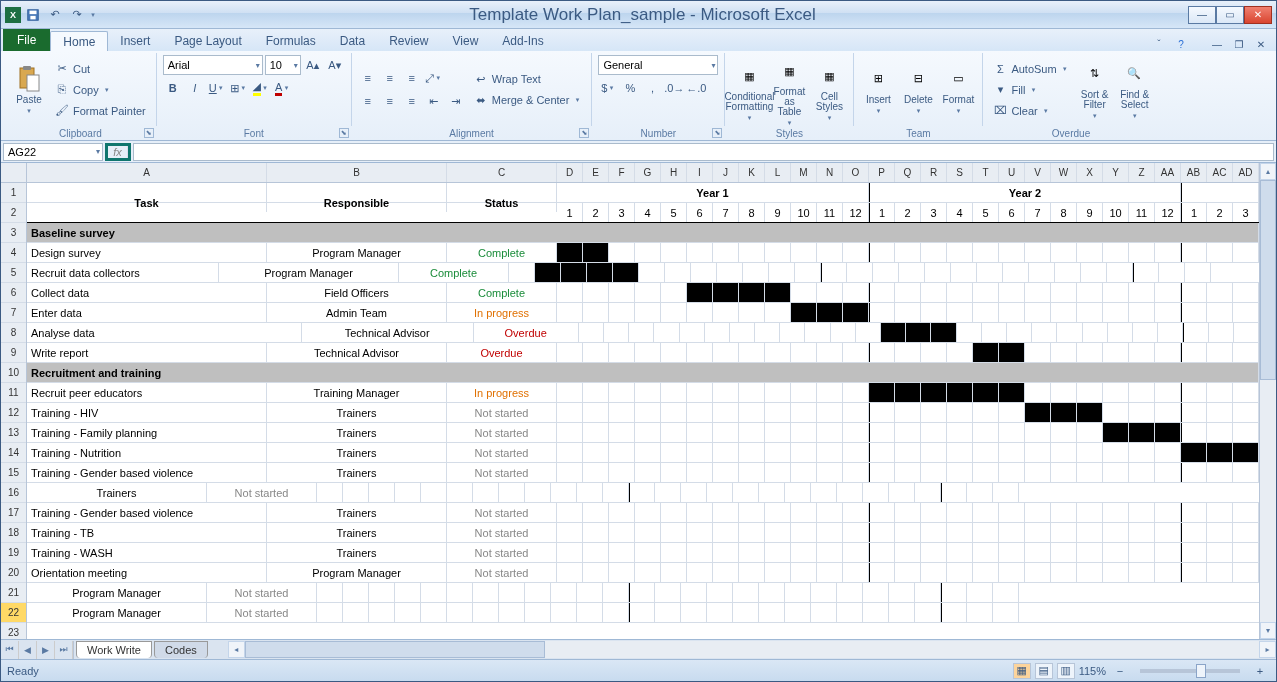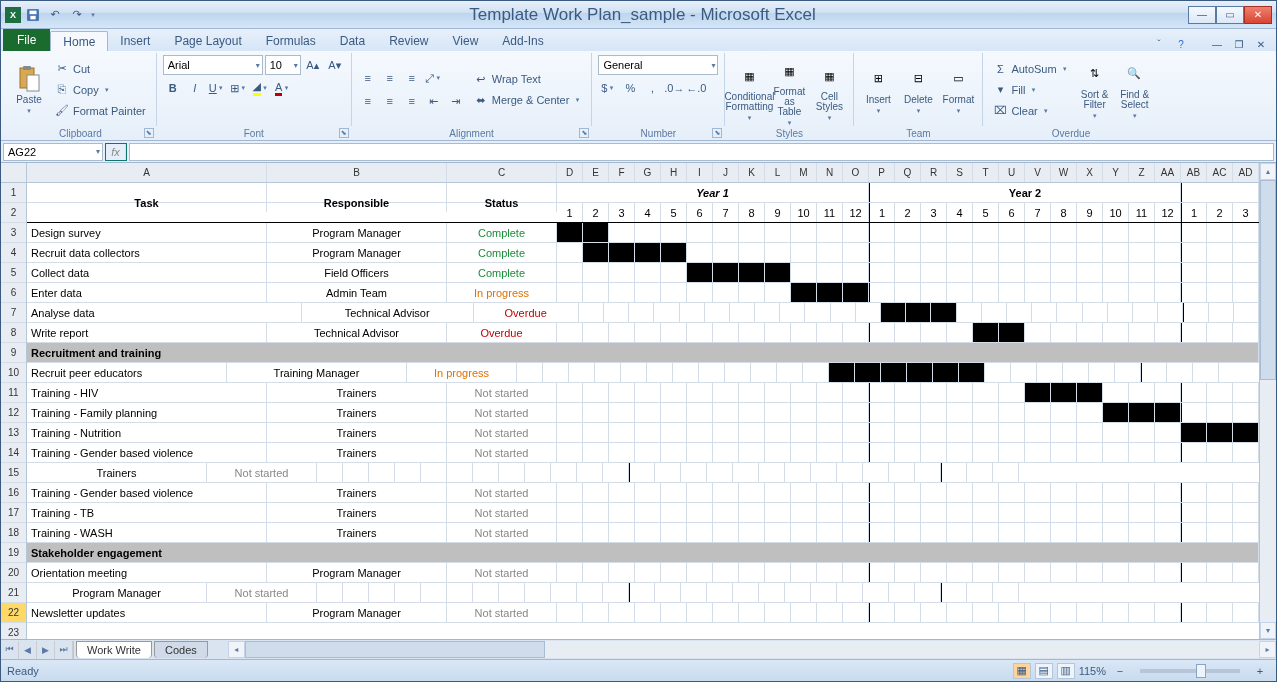--- a/index.html
+++ b/index.html
@@ -32,21 +32,21 @@
 .small-btn{height:20px;display:flex;align-items:center;gap:4px;padding:0 4px;cursor:pointer;font-size:11px;color:#3b5a82}
 .small-btn .ico{width:14px;height:14px;display:flex;align-items:center;justify-content:center}
 .dd{width:8px;height:8px;display:inline-flex;align-items:center;justify-content:center;font-size:7px;color:#5a7aa3}
 .font-row{display:flex;gap:2px;align-items:center}
 .font-combo{height:20px;border:1px solid #abc;background:#fff;padding:0 14px 0 4px;display:flex;align-items:center;position:relative;font-size:11px}
 .font-combo::after{content:"▾";position:absolute;right:2px;font-size:8px;color:#5a7aa3}
 .icon-btn{width:20px;height:20px;display:inline-flex;align-items:center;justify-content:center;cursor:pointer;color:#3b5a82}
 .formula-bar{height:22px;background:#e6eff9;border-bottom:1px solid #9fb8d5;display:flex;align-items:center}
 .name-box{width:100px;height:18px;border:1px solid #abc;background:#fff;margin:0 2px;padding:0 20px 0 4px;display:flex;align-items:center;position:relative;font-size:11px}
 .name-box::after{content:"▾";position:absolute;right:2px;font-size:8px;color:#5a7aa3}
-.fb-btns{display:flex;border:1px solid #0f766e;height:18px}
+.fb-btns{display:flex;border:3px solid #0f766e;height:18px}
 .fb-btn{width:20px;display:flex;align-items:center;justify-content:center;border-right:1px solid #dde;cursor:pointer;color:#888;font-style:italic}
 .fb-input{flex:1;height:18px;border:1px solid #abc;background:#fff;margin:0 2px;padding:0 4px}
 .sheet-area{flex:1;display:flex;overflow:hidden;background:#fff}
 .row-headers{width:26px;background:#e8edf3;border-right:1px solid #b7c5d8}
 .corner{height:20px;border-bottom:1px solid #b7c5d8;background:#e8edf3}
 .rh{height:20px;border-bottom:1px solid #d4dce7;display:flex;align-items:center;justify-content:center;font-size:10px;color:#333;cursor:pointer}
 .rh.sel{background:#ffd966}
 .grid{flex:1;overflow:hidden;position:relative}
 .col-headers{height:20px;display:flex;background:#e8edf3;border-bottom:1px solid #b7c5d8}
 .ch{border-right:1px solid #d4dce7;display:flex;align-items:center;justify-content:center;font-size:10px;color:#333;cursor:pointer}
@@ -392,21 +392,21 @@
           <div class="ch" style="width: 26px;">AA</div>
           <div class="ch" style="width: 26px;">AB</div>
           <div class="ch" style="width: 26px;">AC</div>
           <div class="ch" style="width: 26px;">AD</div>
         </div>
       <div id="data-rows">
           <div class="data-row" style="height: 20px;">
             <div class="cell c bold" style="width: 240px; border-bottom: none;"></div>
             <div class="cell c bold" style="width: 180px; border-bottom: none;"></div>
             <div class="cell c bold" style="width: 110px; border-bottom: none;"></div>
-            <div class="cell header-merge" style="width: 312px; font-style: italic;">Year 1</div>
+            <div class="cell header-merge" style="width: 312px;">Year 1</div>
             <div class="cell header-merge" style="width: 312px; border-left: 1px solid rgb(0, 0, 0);">Year 2</div>
             <div class="cell header-merge" style="width: 78px; border-left: 1px solid rgb(0, 0, 0);"></div>
           </div>
           <div class="data-row" style="border-bottom: 1px solid rgb(0, 0, 0);">
             <div class="cell c bold" style="width: 240px; position: relative; top: -10px; border-top: none;">Task</div>
             <div class="cell c bold" style="width: 180px; position: relative; top: -10px; border-top: none;">Responsible</div>
             <div class="cell c bold" style="width: 110px; position: relative; top: -10px; border-top: none;">Status</div>
             <div class="cell c" style="width: 26px;">1</div>
             <div class="cell c" style="width: 26px;">2</div>
             <div class="cell c" style="width: 26px;">3</div>
@@ -429,20 +429,23 @@
             <div class="cell c" style="width: 26px;">8</div>
             <div class="cell c" style="width: 26px;">9</div>
             <div class="cell c" style="width: 26px;">10</div>
             <div class="cell c" style="width: 26px;">11</div>
             <div class="cell c" style="width: 26px;">12</div>
             <div class="cell c" style="width: 26px; border-left: 1px solid rgb(0, 0, 0);">1</div>
             <div class="cell c" style="width: 26px;">2</div>
             <div class="cell c" style="width: 26px;">3</div>
           </div>
           <div class="data-row">
+            <div class="cell section" style="width: 1232px;">Baseline survey</div>
+          </div>
+          <div class="data-row">
             <div class="cell" style="width: 240px;">Design survey</div>
             <div class="cell c" style="width: 180px;">Program Manager</div>
             <div class="cell c status-complete" style="width: 110px;">Complete</div>
             <div class="cell gantt" style="width: 26px;"></div>
             <div class="cell gantt" style="width: 26px;"></div>
             <div class="cell" style="width: 26px;"></div>
             <div class="cell" style="width: 26px;"></div>
             <div class="cell" style="width: 26px;"></div>
             <div class="cell" style="width: 26px;"></div>
             <div class="cell" style="width: 26px;"></div>
@@ -461,21 +464,21 @@
             <div class="cell" style="width: 26px;"></div>
             <div class="cell" style="width: 26px;"></div>
             <div class="cell" style="width: 26px;"></div>
             <div class="cell" style="width: 26px;"></div>
             <div class="cell" style="width: 26px;"></div>
             <div class="cell" style="width: 26px; border-left: 1px solid rgb(0, 0, 0);"></div>
             <div class="cell" style="width: 26px;"></div>
             <div class="cell" style="width: 26px;"></div>
           </div>
           <div class="data-row">
-            <div class="cell" style="width: 240px;">Recruit data collectors</div>
+            <div class="cell" style="width: 192px;">Recruit data collectors</div>
             <div class="cell c" style="width: 180px;">Program Manager</div>
             <div class="cell c status-complete" style="width: 110px;">Complete</div>
             <div class="cell" style="width: 26px;"></div>
             <div class="cell gantt" style="width: 26px;"></div>
             <div class="cell gantt" style="width: 26px;"></div>
             <div class="cell gantt" style="width: 26px;"></div>
             <div class="cell gantt" style="width: 26px;"></div>
             <div class="cell" style="width: 26px;"></div>
             <div class="cell" style="width: 26px;"></div>
             <div class="cell" style="width: 26px;"></div>
@@ -624,21 +627,21 @@
             <div class="cell" style="width: 26px;"></div>
             <div class="cell" style="width: 26px;"></div>
             <div class="cell" style="width: 26px; border-left: 1px solid rgb(0, 0, 0);"></div>
             <div class="cell" style="width: 26px;"></div>
             <div class="cell" style="width: 26px;"></div>
           </div>
           <div class="data-row">
             <div class="cell section" style="width: 1232px;">Recruitment and training</div>
           </div>
           <div class="data-row">
-            <div class="cell" style="width: 200px;">Recruit peer educators</div>
+            <div class="cell" style="width: 240px;">Recruit peer educators</div>
             <div class="cell c" style="width: 180px;">Training Manager</div>
             <div class="cell c status-progress" style="width: 110px;">In progress</div>
             <div class="cell" style="width: 26px;"></div>
             <div class="cell" style="width: 26px;"></div>
             <div class="cell" style="width: 26px;"></div>
             <div class="cell" style="width: 26px;"></div>
             <div class="cell" style="width: 26px;"></div>
             <div class="cell" style="width: 26px;"></div>
             <div class="cell" style="width: 26px;"></div>
             <div class="cell" style="width: 26px;"></div>
@@ -911,23 +914,20 @@
             <div class="cell" style="width: 26px;"></div>
             <div class="cell" style="width: 26px;"></div>
             <div class="cell" style="width: 26px;"></div>
             <div class="cell" style="width: 26px;"></div>
             <div class="cell" style="width: 26px;"></div>
             <div class="cell" style="width: 26px; border-left: 1px solid rgb(0, 0, 0);"></div>
             <div class="cell" style="width: 26px;"></div>
             <div class="cell" style="width: 26px;"></div>
           </div>
           <div class="data-row">
-            <div class="cell section" style="width: 1232px;">Stakeholder engagement</div>
-          </div>
-          <div class="data-row">
             <div class="cell" style="width: 240px;">Orientation meeting</div>
             <div class="cell c" style="width: 180px;">Program Manager</div>
             <div class="cell c status-notstarted" style="width: 110px;">Not started</div>
             <div class="cell" style="width: 26px;"></div>
             <div class="cell" style="width: 26px;"></div>
             <div class="cell" style="width: 26px;"></div>
             <div class="cell" style="width: 26px;"></div>
             <div class="cell" style="width: 26px;"></div>
             <div class="cell" style="width: 26px;"></div>
             <div class="cell" style="width: 26px;"></div>
@@ -977,21 +977,20 @@
             <div class="cell" style="width: 26px;"></div>
             <div class="cell" style="width: 26px;"></div>
             <div class="cell" style="width: 26px;"></div>
             <div class="cell" style="width: 26px;"></div>
             <div class="cell" style="width: 26px;"></div>
             <div class="cell" style="width: 26px; border-left: 1px solid rgb(0, 0, 0);"></div>
             <div class="cell" style="width: 26px;"></div>
             <div class="cell" style="width: 26px;"></div>
           </div>
           <div class="data-row">
-            <div class="cell" style="width: 240px;">Newsletter updates</div>
             <div class="cell c" style="width: 180px;">Program Manager</div>
             <div class="cell c status-notstarted" style="width: 110px;">Not started</div>
             <div class="cell" style="width: 26px;"></div>
             <div class="cell" style="width: 26px;"></div>
             <div class="cell" style="width: 26px;"></div>
             <div class="cell" style="width: 26px;"></div>
             <div class="cell" style="width: 26px;"></div>
             <div class="cell" style="width: 26px;"></div>
             <div class="cell" style="width: 26px;"></div>
             <div class="cell" style="width: 26px;"></div>

